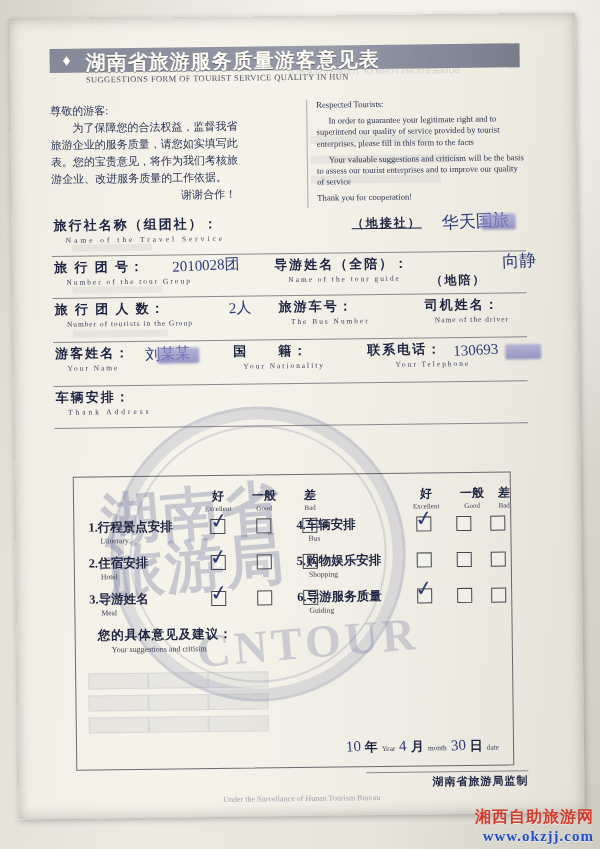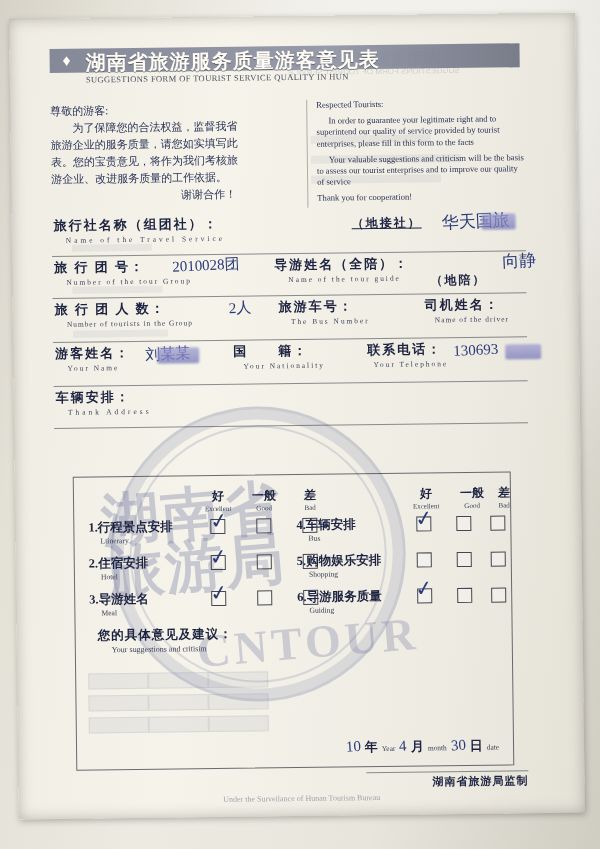--- a/index.html
+++ b/index.html
@@ -323,21 +323,21 @@
     </div>
 
     <div class="row" style="top:324px; height:44px;">
       <div class="fcn" style="left:2px; top:2px;">游客姓名：</div>
       <div class="fen" style="left:14px; top:21px; letter-spacing:2px;">Your Name</div>
       <div class="hw" style="left:92px; top:3px;">刘某某</div>
       <div class="redact" style="left:104px; top:6px; width:42px; height:16px;"></div>
       <div class="fcn" style="left:180px; top:2px;text-align:center;">国　　籍：</div>
       <div class="fen" style="left:190px; top:21px; letter-spacing:2px;">Your Nationality</div>
       <div class="fcn" style="left:314px; top:2px;">联系电话：</div>
-      <div class="fen" style="left:320px; top:21px; letter-spacing:2px;">Your Telephone</div>
+      <div class="fen" style="left:342px; top:21px; letter-spacing:2px;">Your Telephone</div>
       <div class="hw" style="left:400px; top:4px;">130693</div>
       <div class="redact" style="left:452px; top:7px; width:36px; height:15px;"></div>
       <div class="rline"></div>
     </div>
 
     <div class="row" style="top:368px; height:42px;">
       <div class="fcn" style="left:2px; top:2px;">车辆安排：</div>
       <div class="fen" style="left:14px; top:21px; letter-spacing:3px;">Thank Address</div>
       <div class="rline"></div>
     </div>
@@ -447,13 +447,17 @@
         <span class="dcn">日</span>
         <span class="den">date</span>
       </div>
     </div>
 
     <div id="foot-line"></div>
     <div id="foot-cn" style="text-align:right; padding-right:56px;">湖南省旅游局监制</div>
     <div id="foot-en">Under the  Surveilance of Hunan Tourism Bureau</div>
   </div>
 
+  <div id="site">
+    <div class="s1">湘西自助旅游网</div>
+    <div class="s2">www.okzjj.com</div>
+  </div>
 </div>
 
 </body></html>

